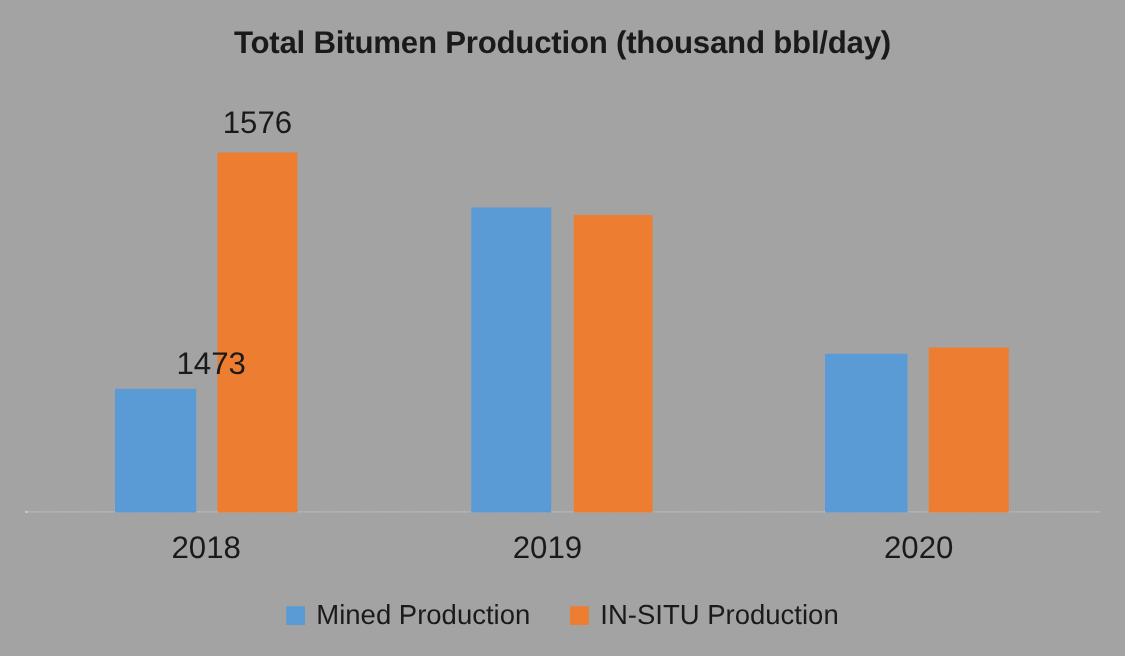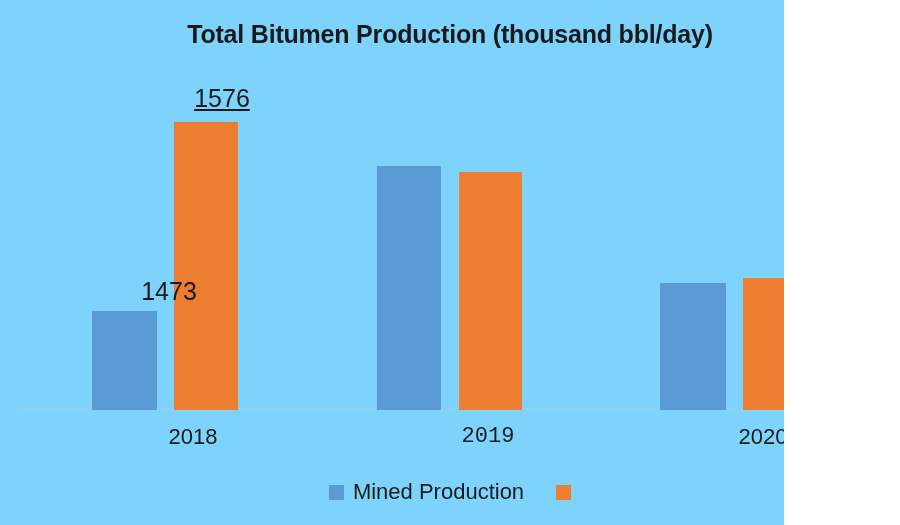--- a/index.html
+++ b/index.html
@@ -6,23 +6,23 @@
     margin: 0;
     padding: 0;
     background: #ffffff;
   }
   body {
     font-family: "Liberation Sans", sans-serif;
     -webkit-font-smoothing: antialiased;
   }
   #chart-root {
     position: relative;
-    width: 784px;
+    width: 900px;
     height: 525px;
-    background: #7dd3fc;
+    background: #a3a3a3;
     overflow: hidden;
   }
 
   
   .chart-title {
     position: absolute;
     left: 0;
     top: 20px;
     width: 900px;
     text-align: center;
@@ -73,26 +73,25 @@
     color: #1a1a1a;
     text-align: center;
     white-space: nowrap;
     transform: translateX(-50%);
   }
 
   
   .cat-label {
     position: absolute;
     top: 424px;
-    font-size: 22px;
+    font-size: 25px;
     color: #1a1a1a;
     text-align: center;
     white-space: nowrap;
     transform: translateX(-50%);
-    margin-left: 28px;
   }
 
   
   .legend {
     position: absolute;
     left: 0;
     top: 481px;
     width: 900px;
     display: flex;
     justify-content: center;
@@ -127,46 +126,47 @@
 
     <div class="axis-line"></div>
 
     <div class="bar-group" style="left:92px; width:146px;">
       <div class="bar series-mined" style="left:0px; width:65px; height:99px;"></div>
       <div class="bar series-insitu" style="left:82px; width:64px; height:288px;"></div>
     </div>
 
     <div class="data-label" style="left:124px; top:277px;margin-left:45px;">1473</div>
 
-    <div class="data-label" style="left:222px; top:84px;text-decoration:underline;">1576</div>
+    <div class="data-label" style="left:206px; top:84px;">1576</div>
 
     <div class="bar-group" style="left:377px; width:145px;">
       <div class="bar series-mined" style="left:0px; width:64px; height:244px;"></div>
       <div class="bar series-insitu" style="left:82px; width:63px; height:238px;"></div>
     </div>
 
     <div class="bar-group" style="left:660px; width:147px;">
       <div class="bar series-mined" style="left:0px; width:66px; height:127px;"></div>
       <div class="bar series-insitu" style="left:83px; width:64px; height:132px;"></div>
     </div>
 
     <div class="cat-label" style="left:165px;">2018</div>
 
-    <div class="cat-label" style="left:460px;font-family:Liberation Mono, monospace;">2019</div>
+    <div class="cat-label" style="left:438px;">2019</div>
 
     <div class="cat-label" style="left:735px;text-align:center;">2020</div>
 
   </div>
 
   <div class="legend">
 
     <div class="legend-item">
       <span class="legend-swatch" style="background:#5B9BD5;"></span>
       <span class="legend-label">Mined Production</span>
     </div>
 
     <div class="legend-item">
       <span class="legend-swatch" style="background:#ED7D31;"></span>
+      <span class="legend-label">IN-SITU Production</span>
     </div>
 
   </div>
 
 </div>
 
 </body></html>

